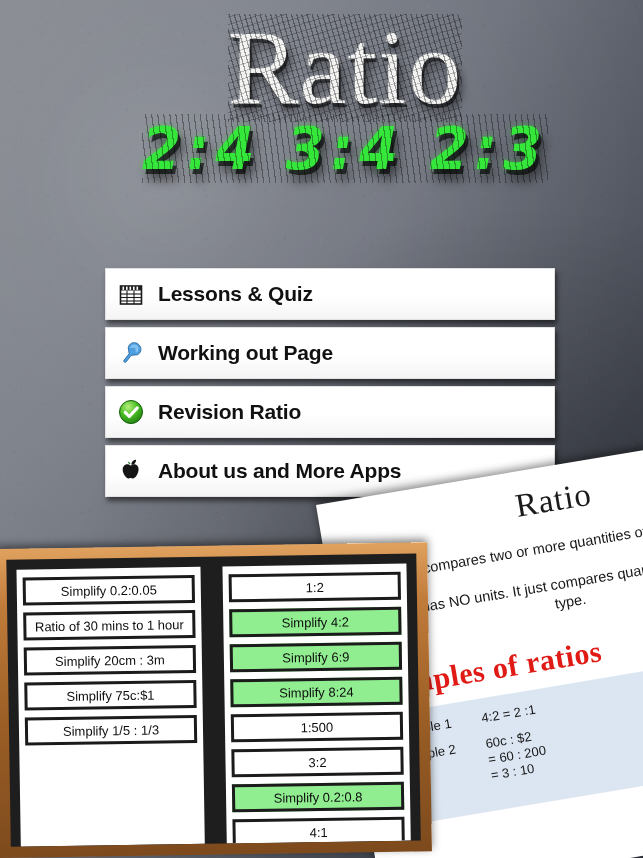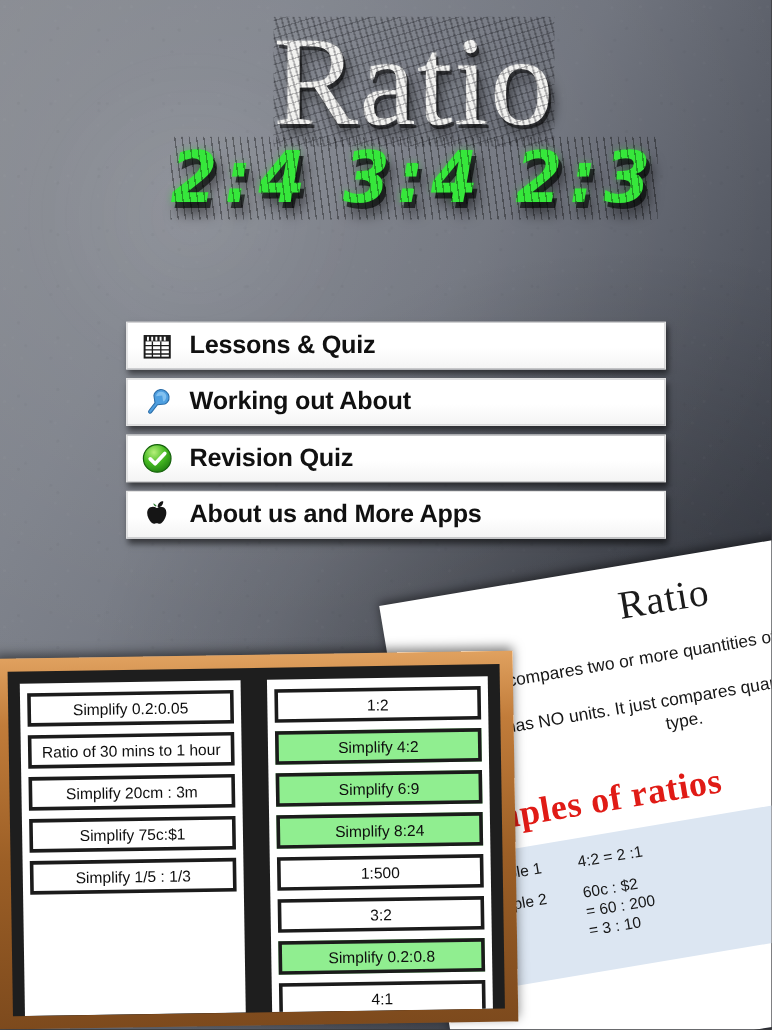--- a/index.html
+++ b/index.html
@@ -106,21 +106,21 @@
 
   
   .menu {
     position: absolute;
     left: 105px;
     top: 268px;
     width: 450px;
   }
   .menu-btn {
     position: relative;
-    height: 40px;
+    height: 52px;
     margin-bottom: 7px;
     background: linear-gradient(#ffffff 0%, #ffffff 55%, #f4f4f4 100%);
     border: 1px solid #e2e2e2;
     box-shadow: 2px 4px 5px rgba(0,0,0,.55);
     display: flex;
     align-items: center;
     padding-left: 10px;
     box-sizing: border-box;
     cursor: pointer;
   }
@@ -280,37 +280,37 @@
       </div>
       <div class="menu-btn">
         <span class="menu-icon">
           <svg width="26" height="26" viewBox="0 0 26 26">
             <g transform="rotate(38 13 13)">
               <path d="M13 1.6c-3.5 0-6.2 2.7-6.2 6 0 1 .25 1.95.68 2.78L12 14.7v8.1c0 .9.6 1.5 1.3 1.5s1.3-.6 1.3-1.5v-8.1l4.5-4.3c.44-.84.7-1.8.7-2.8 0-3.3-2.8-6-6.3-6z" fill="#4e9fe0" stroke="#2d6ea8" stroke-width=".9"></path>
               <path d="M13 3.3a4.3 4.3 0 0 0-4.3 4.3c0 .8.2 1.5.6 2.1L13 6.2l3.7 3.5c.36-.62.6-1.35.6-2.1A4.3 4.3 0 0 0 13 3.3z" fill="#8cc7f2" opacity=".85"></path>
             </g>
           </svg>
         </span>
-        <span class="menu-label">Working out About</span>
+        <span class="menu-label">Working out Page</span>
       </div>
       <div class="menu-btn">
         <span class="menu-icon">
           <svg width="26" height="26" viewBox="0 0 26 26">
             <defs>
               <radialGradient id="gct" cx="38%" cy="28%" r="78%">
                 <stop offset="0%" stop-color="#b6f07a"></stop>
                 <stop offset="52%" stop-color="#46ba22"></stop>
                 <stop offset="100%" stop-color="#1f7d10"></stop>
               </radialGradient>
             </defs>
             <circle cx="13" cy="13" r="11.5" fill="url(#gct)" stroke="#15610c" stroke-width="1"></circle>
             <path d="M7.2 13.4l4.1 4.1 8-8.6" fill="none" stroke="#ffffff" stroke-width="3.1" stroke-linecap="round" stroke-linejoin="round"></path>
           </svg>
         </span>
-        <span class="menu-label">Revision Quiz</span>
+        <span class="menu-label">Revision Ratio</span>
       </div>
       <div class="menu-btn">
         <span class="menu-icon">
           <svg width="26" height="26" viewBox="0 0 26 26">
             <path d="M13 7.4c2.1-1.6 5.1-1.3 6.6.6 1.5 1.9 1.3 5.3-.3 8.3-1.2 2.3-2.8 4.2-4.3 4.2-1 0-1.4-.5-2.4-.5s-1.4.5-2.4.5c-1.5 0-3.2-2-4.4-4.4-1.5-3-1.6-6.3 0-8.1 1.5-1.9 4.6-2.2 6.7-.6z" fill="#151515"></path>
             <path d="M13.4 6.6c-.2-1.4.5-2.9 1.5-3.7.9-.8 2.2-1.2 3.1-1.1.2 1.3-.4 2.7-1.3 3.6-.9.9-2.2 1.4-3.3 1.2z" fill="#151515"></path>
             <path d="M12.6 5.6c-.6-1-1.7-1.9-2.9-2.1.2.9.8 1.9 1.6 2.4.4.2.9.1 1.3-.3z" fill="#2e7d32"></path>
           </svg>
         </span>
         <span class="menu-label">About us and More Apps</span>

